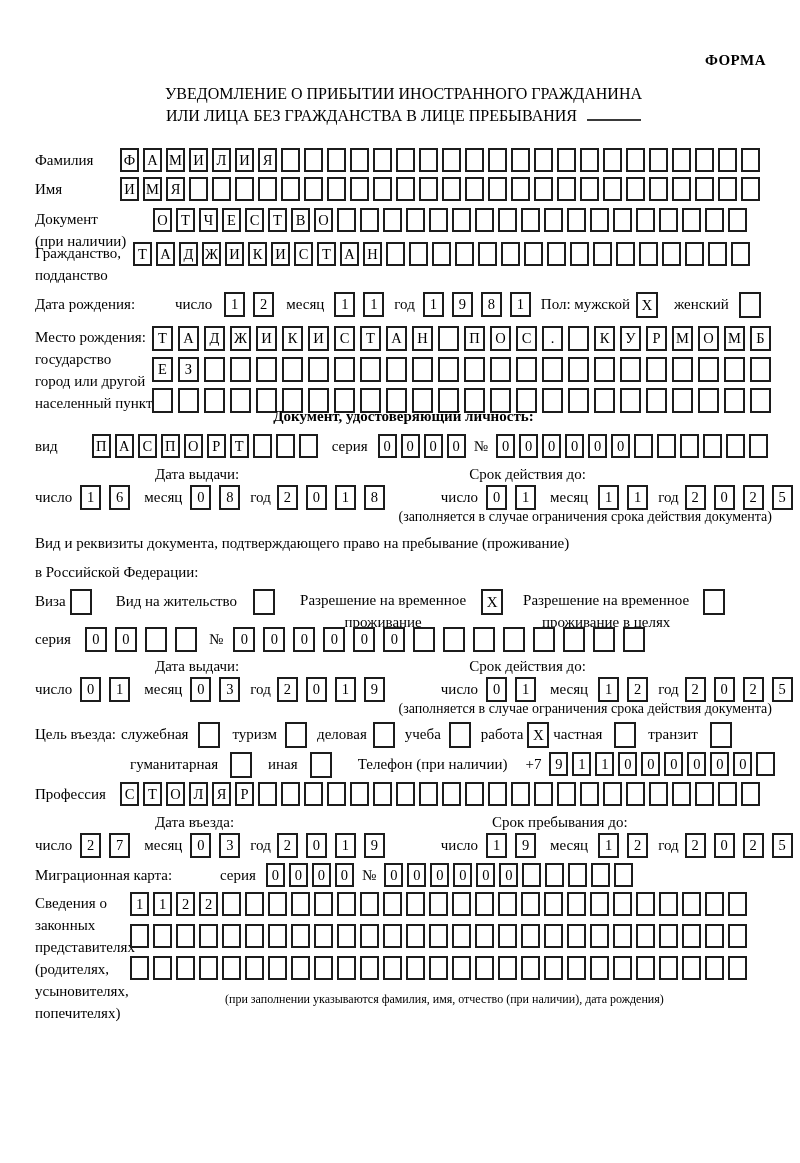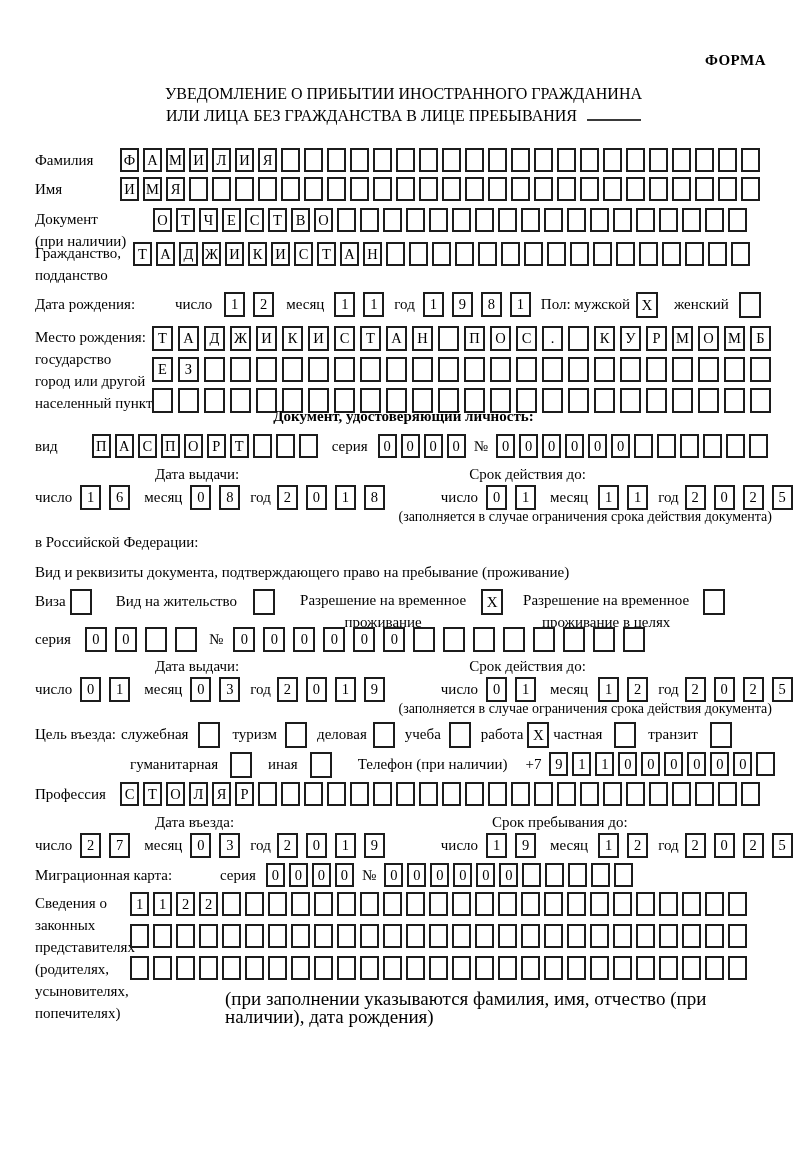--- a/index.html
+++ b/index.html
@@ -377,22 +377,22 @@
     <div class="cells dt">
         <span class="cell">2</span>
         <span class="cell">0</span>
         <span class="cell">2</span>
         <span class="cell">5</span>
       </div>
   </div>
 
   <div class="note" style="margin-top:-2px;text-align:right">(заполняется в случае ограничения срока действия документа)</div>
 
+  <div class="lbl" style="margin-top:5px">Вид и реквизиты документа, подтверждающего право на пребывание (проживание)</div>
   <div class="lbl" style="margin-top:4px">в Российской Федерации:</div>
-  <div class="lbl" style="margin-top:5px">Вид и реквизиты документа, подтверждающего право на пребывание (проживание)</div>
 
   <div class="row" style="margin-top:4px">
     <span class="lbl">Виза</span>
     <div class="cells cb" style="margin-left:4px">
         <span class="cell"></span>
       </div>
     <span class="lbl" style="margin-left:24px">Вид на жительство</span>
     <div class="cells cb" style="margin-left:16px">
         <span class="cell"></span>
       </div>
@@ -733,17 +733,17 @@
             <span class="cell"></span>
             <span class="cell"></span>
             <span class="cell"></span>
             <span class="cell"></span>
             <span class="cell"></span>
             <span class="cell"></span>
             <span class="cell"></span>
             <span class="cell"></span>
           </div>
       </div>
-      <div class="note" style="margin-top:10px;margin-left:95px;font-size:19px">(при заполнении указываются фамилия, имя, отчество (при наличии), дата рождения)</div>
+      <div class="note" style="margin-top:10px;margin-left:95px;font-size:12px">(при заполнении указываются фамилия, имя, отчество (при наличии), дата рождения)</div>
     </div>
   </div>
 
 </div>
 
 </body></html>

